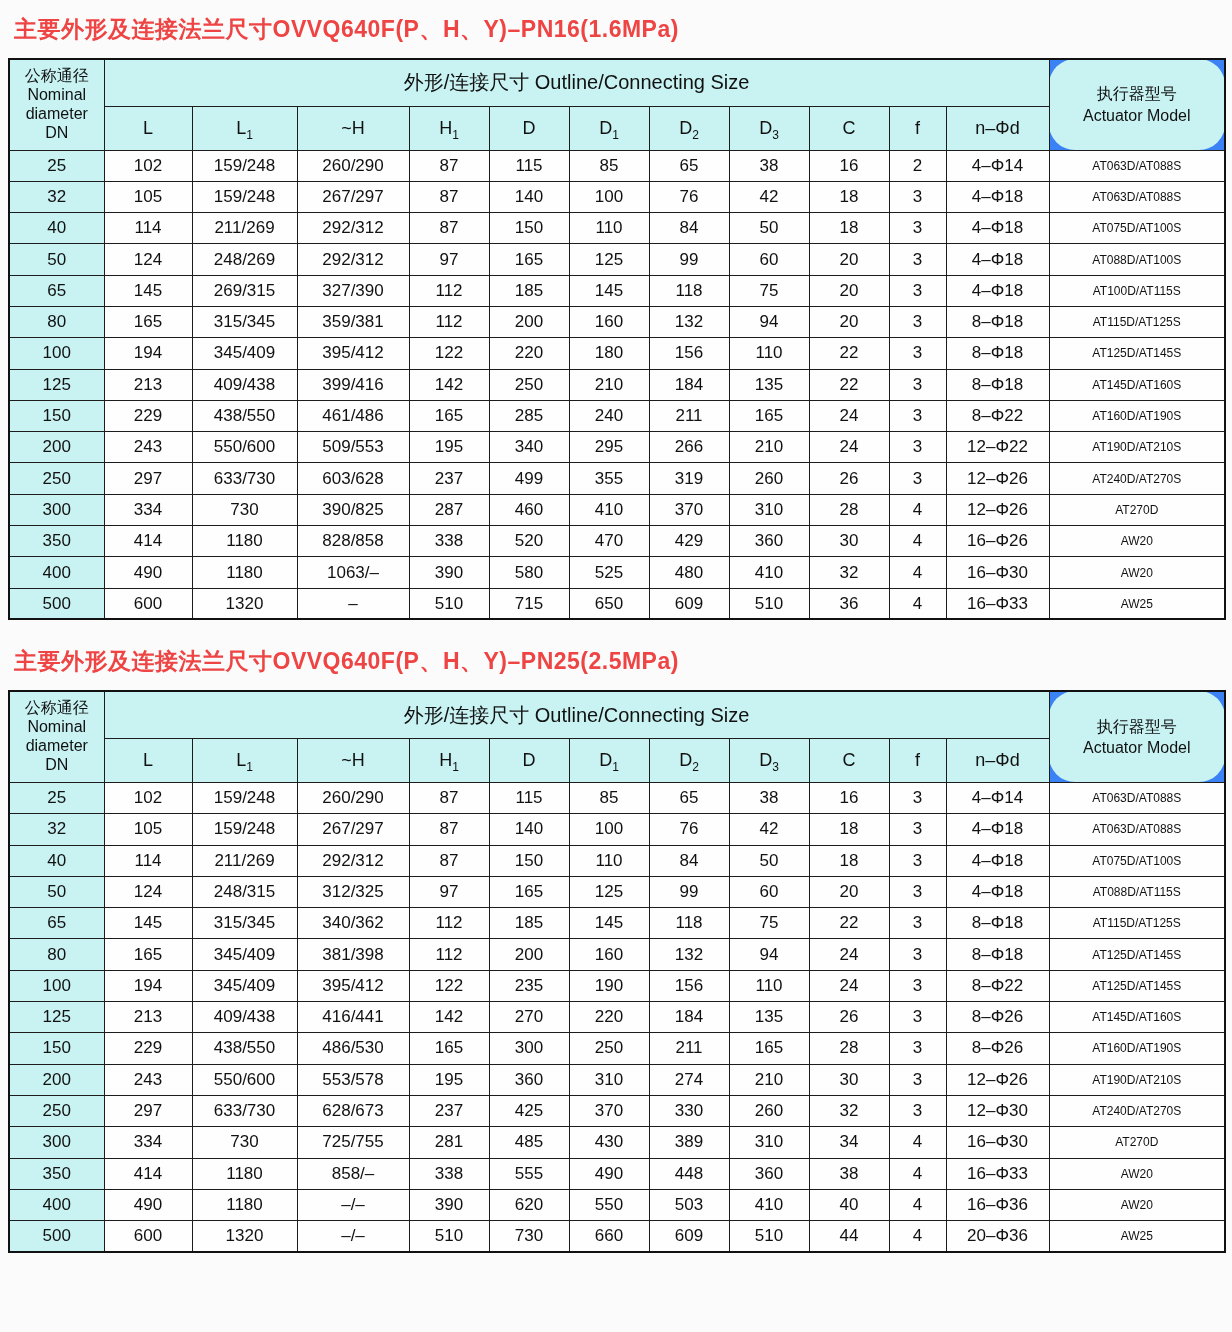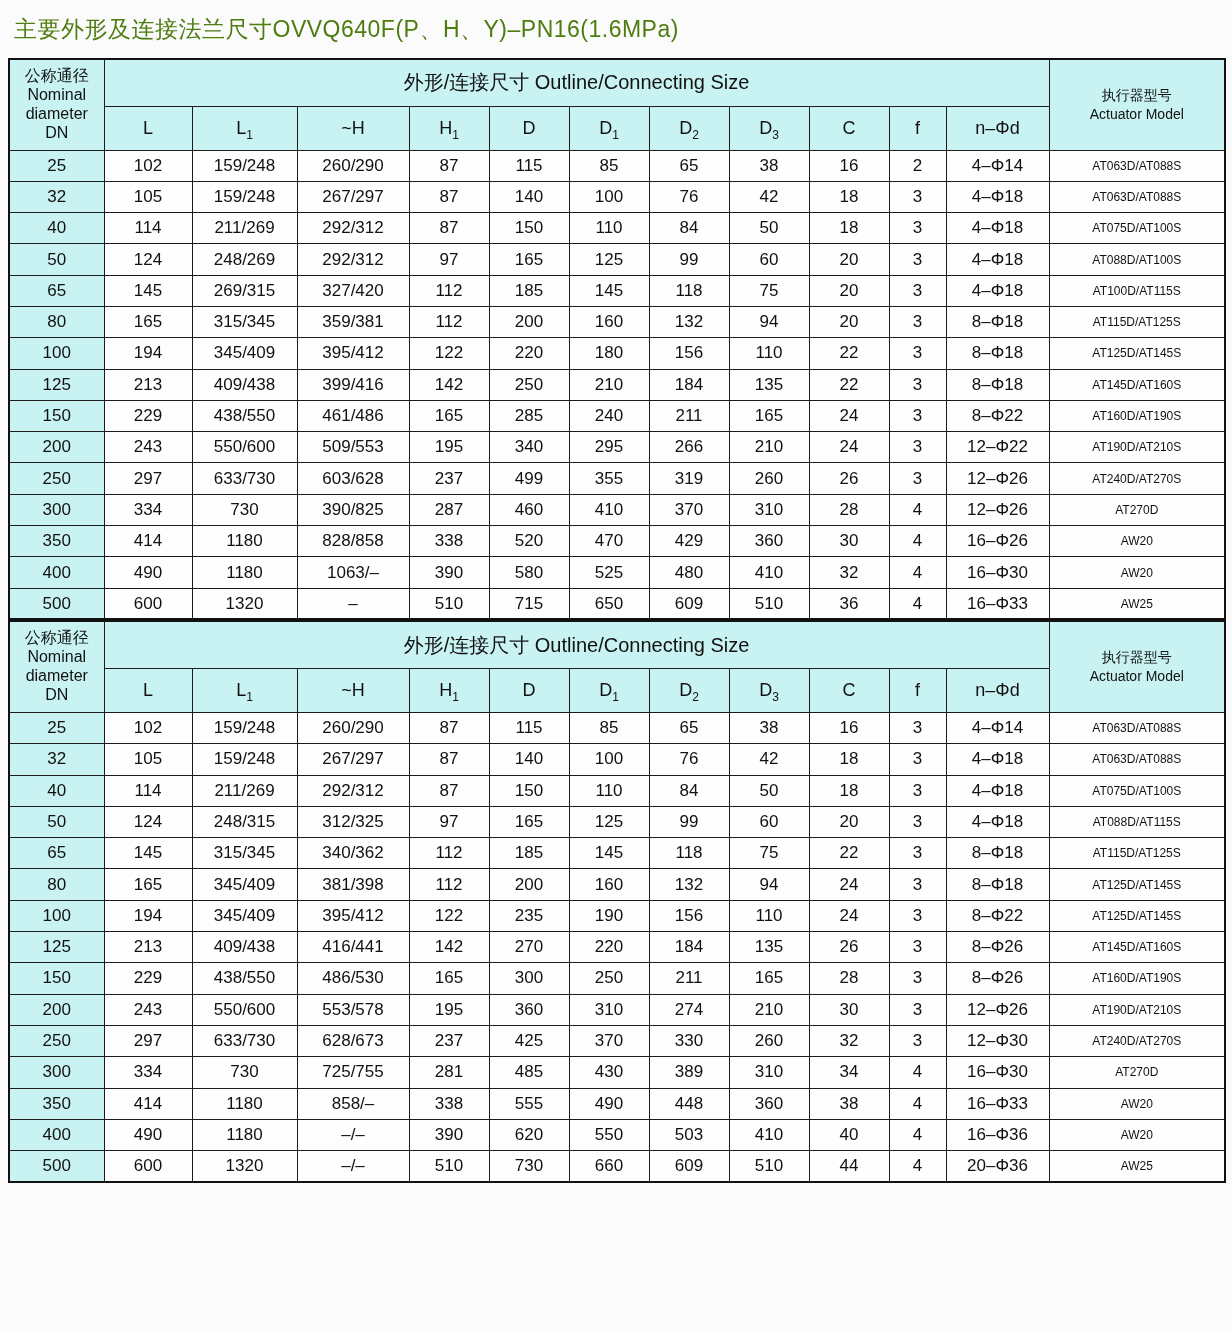--- a/index.html
+++ b/index.html
@@ -6,22 +6,22 @@
   html, body {
     width: 1232px;
     background: #fbfbfb;
     font-family: "Liberation Sans", "DejaVu Sans", sans-serif;
     color: #111;
   }
   body { padding: 8px 0 10px 0; }
 
   .section-title {
     font-size: 23px;
-    font-weight: normal;
-    color: #4d7c0f;
+    font-weight: bold;
+    color: #ef4444;
     margin: 6px 0 13px 14px;
     letter-spacing: 0.5px;
   }
   .section-title.second { margin-top: 26px; }
 
   table.dim-table {
     width: 1216px;
     margin: 0 8px;
     border-collapse: collapse;
     table-layout: fixed;
@@ -40,22 +40,23 @@
   th.corner {
     font-size: 16px;
     line-height: 1.18;
     padding: 2px 0;
   }
   th.group-hdr {
     font-size: 20px;
     height: 47px;
   }
   th.act-hdr {
-    font-size: 14px;
+    font-size: 16px;
     line-height: 1.35;
+    border-radius: 26px;
   }
   tr.cols-row th {
     height: 44px;
     font-size: 18px;
   }
   tr.cols-row th sub {
     font-size: 12px;
     line-height: 0;
   }
   tbody td {
@@ -179,21 +180,21 @@
           <td>60</td>
           <td>20</td>
           <td>3</td>
           <td>4–Φ18</td>
           <td class="act">AT088D/AT100S</td>
         </tr>
         <tr>
           <td class="dn">65</td>
           <td>145</td>
           <td>269/315</td>
-          <td>327/420</td>
+          <td>327/390</td>
           <td>112</td>
           <td>185</td>
           <td>145</td>
           <td>118</td>
           <td>75</td>
           <td>20</td>
           <td>3</td>
           <td>4–Φ18</td>
           <td class="act">AT100D/AT115S</td>
         </tr>
@@ -345,20 +346,21 @@
           <td>36</td>
           <td>4</td>
           <td>16–Φ33</td>
           <td class="act">AW25</td>
         </tr>
       </tbody>
   </table>
 </section>
 
 <section>
+  <h2 class="section-title second">主要外形及连接法兰尺寸OVVQ640F(P、H、Y)–PN25(2.5MPa)</h2>
   <table class="dim-table">
     <colgroup>
       <col class="c-dn">
         <col class="c-l">
         <col class="c-l1">
         <col class="c-h">
         <col class="c-h1">
       <col class="c-d">
         <col class="c-d1">
         <col class="c-d2">

